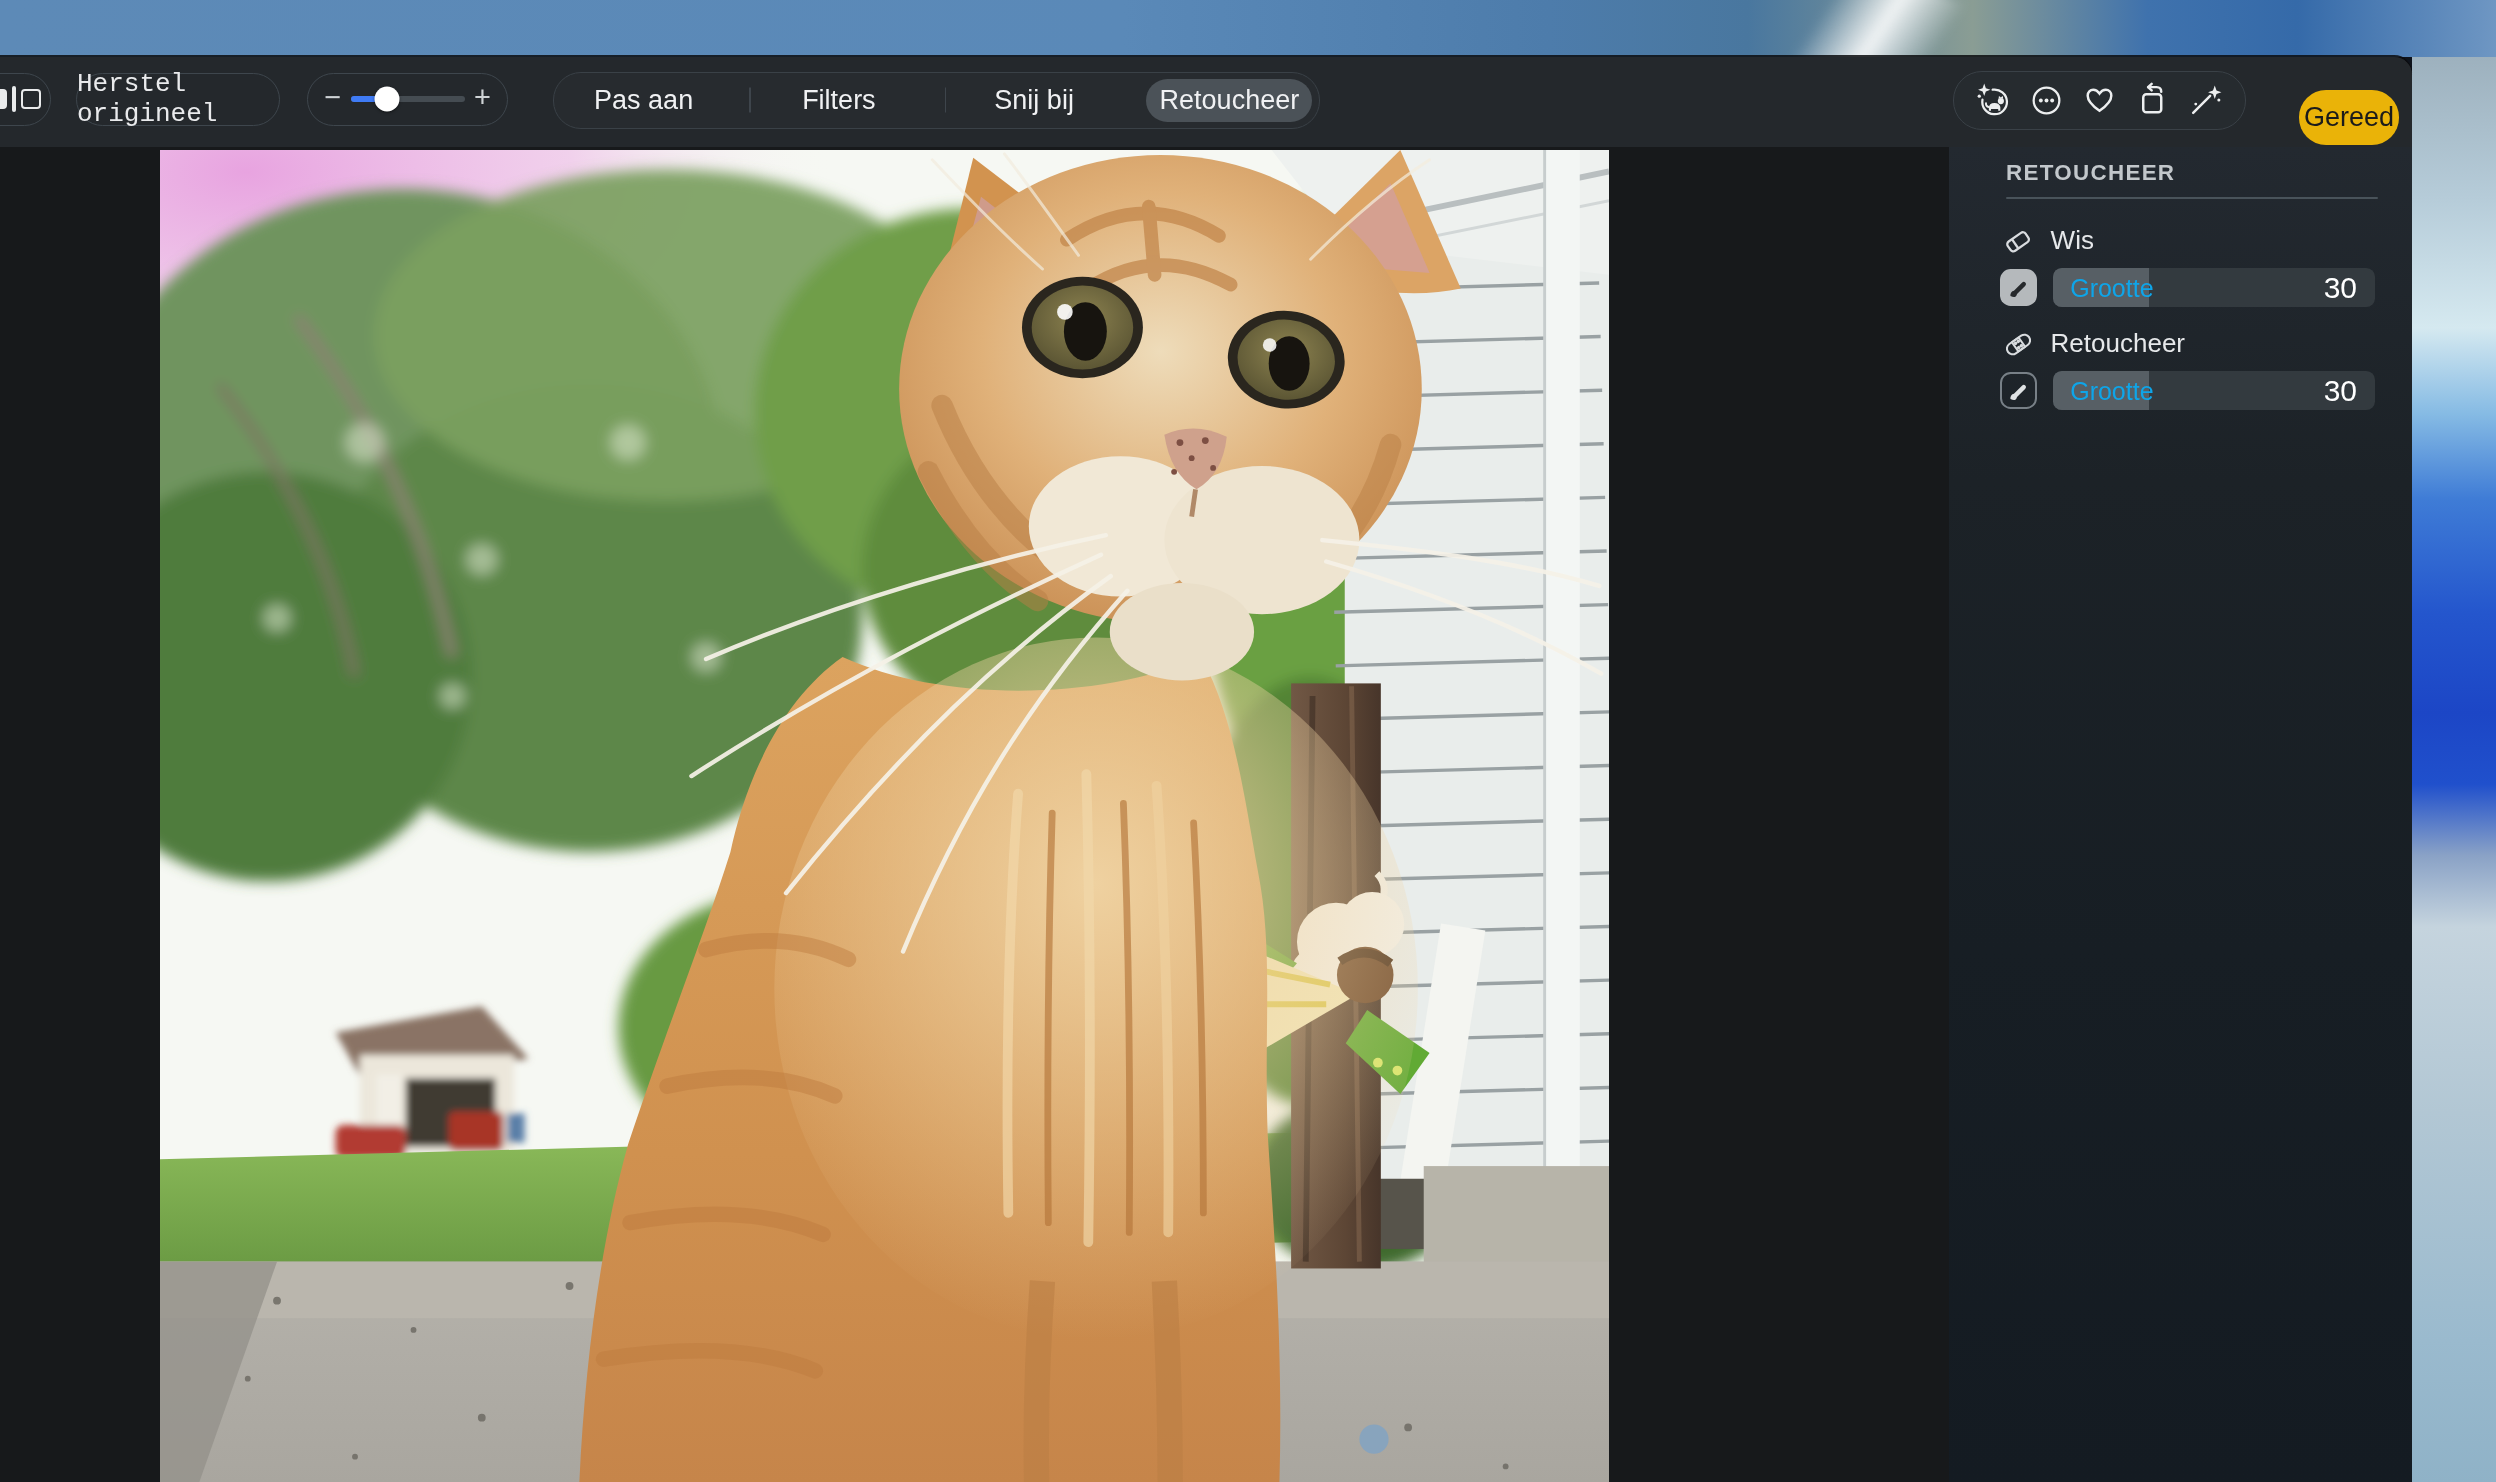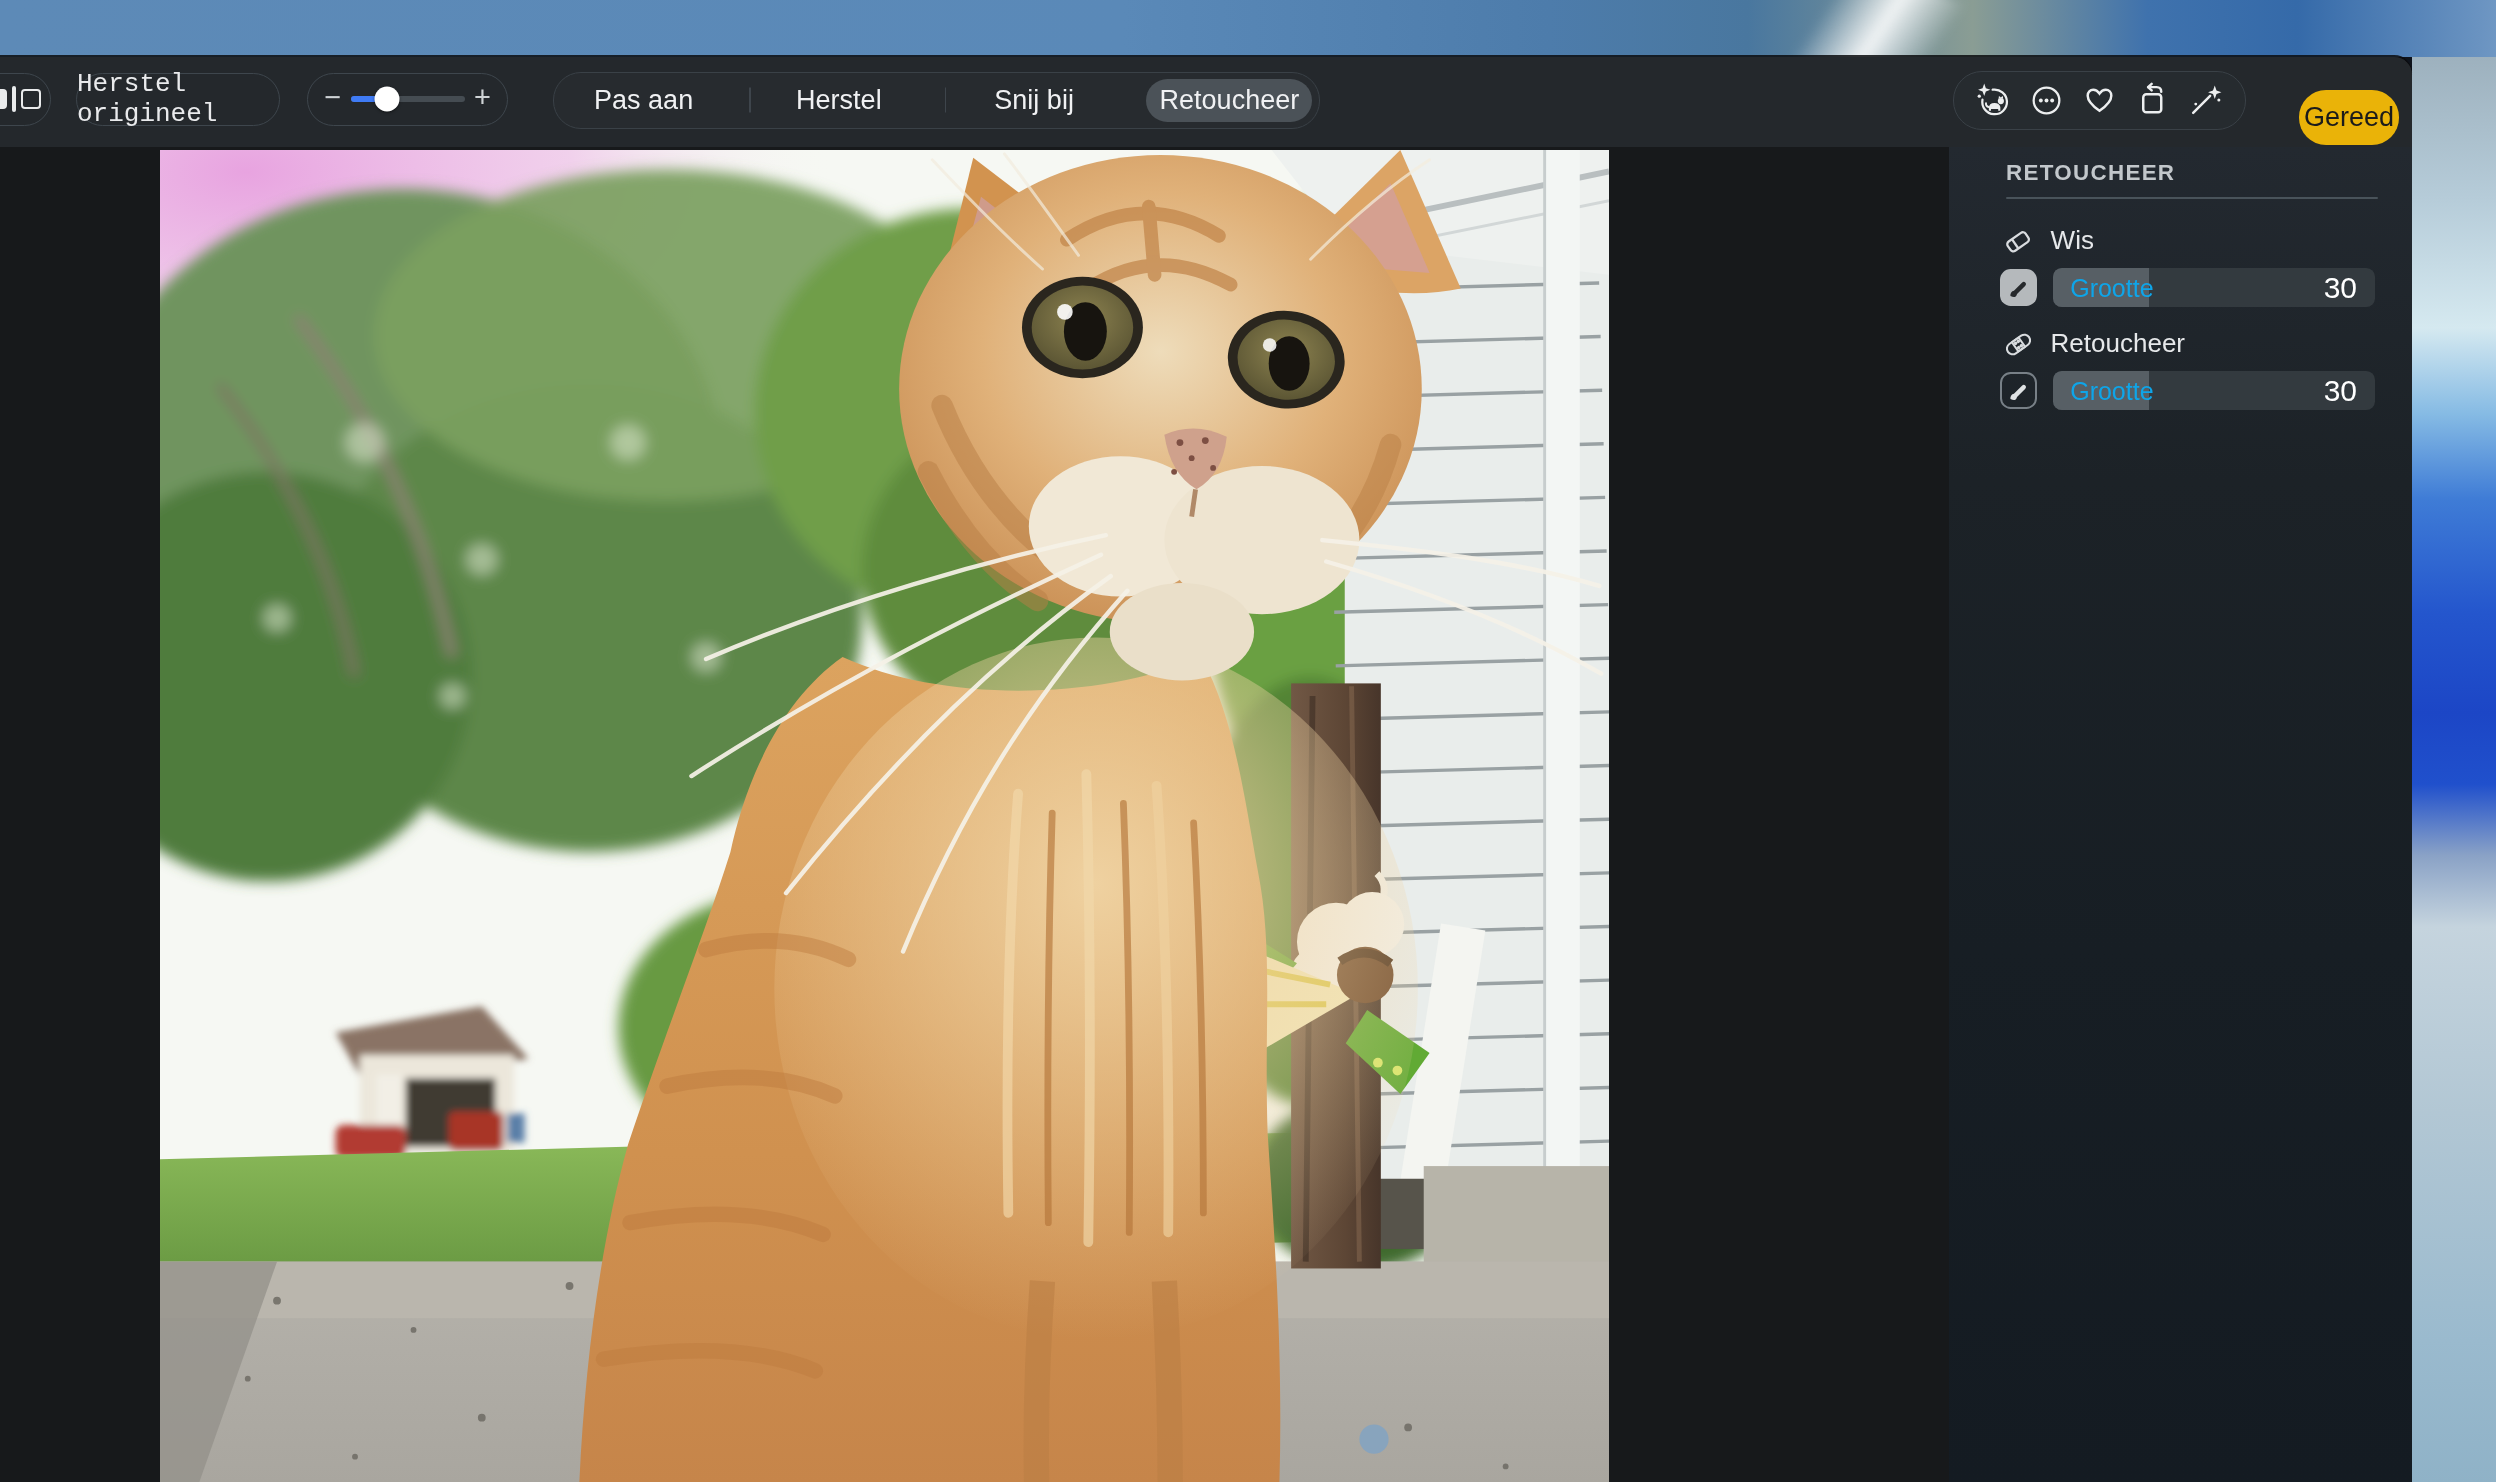--- a/index.html
+++ b/index.html
@@ -445,21 +445,21 @@
           <span class="zoom-knob" style="left: 32%;"></span>
         </span>
         <span class="zoom-sign">+</span>
       </div>
 
       <div class="tabbar">
         <div class="tab">
             <span class="seg">Pas aan</span>
           </div>
         <div class="tab">
-            <span class="seg">Herstel</span>
+            <span class="seg">Filters</span>
           </div>
         <div class="tab">
             <span class="seg">Snij bij</span>
           </div>
         <div class="tab selected">
             <span class="seg">Retoucheer</span>
           </div>
       </div>
 
       <div class="icon-group">

